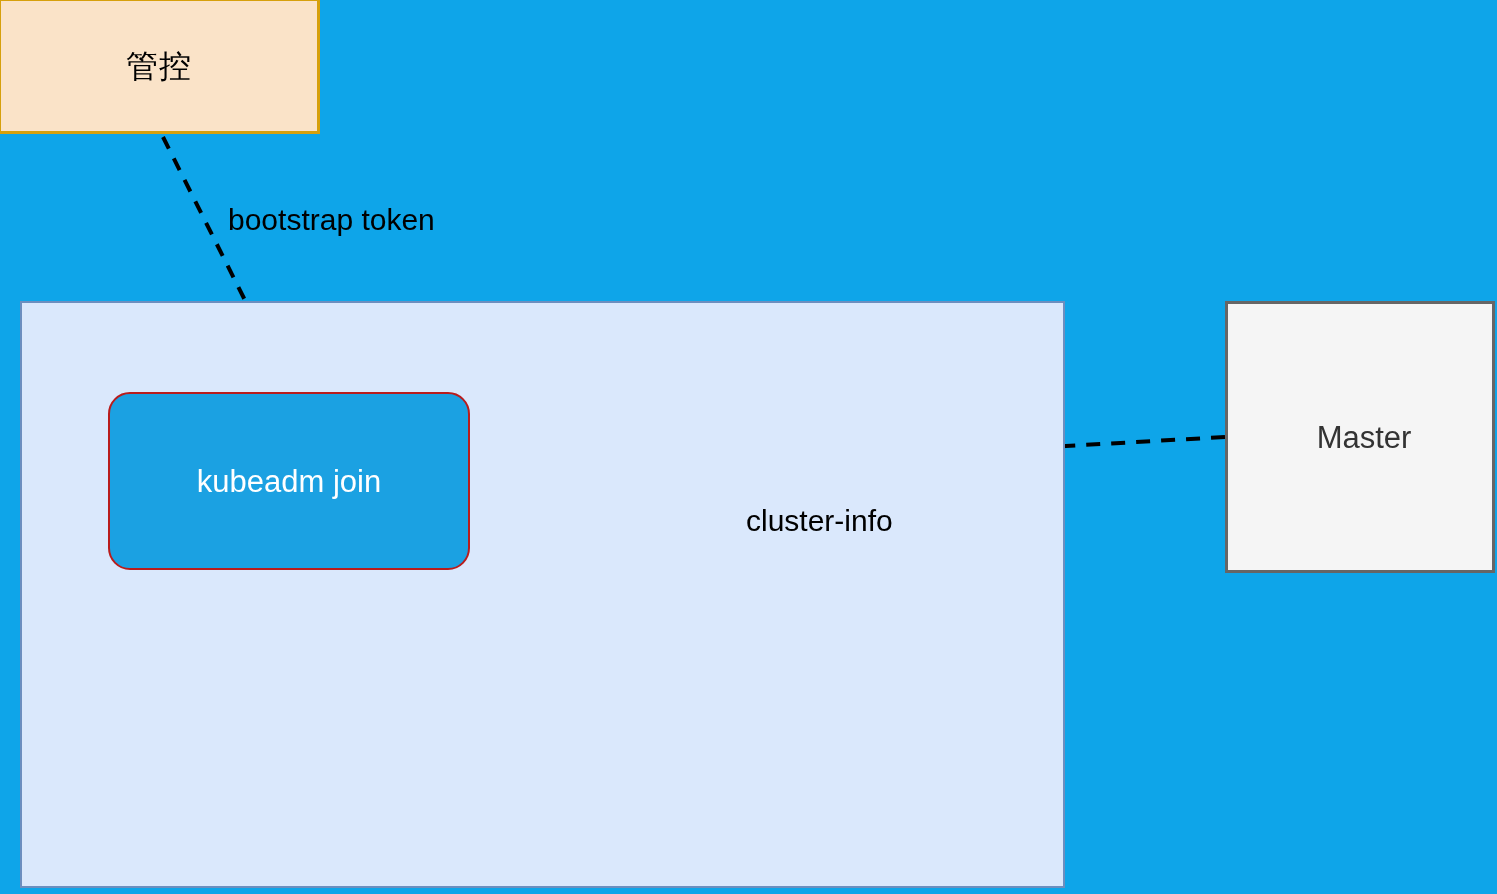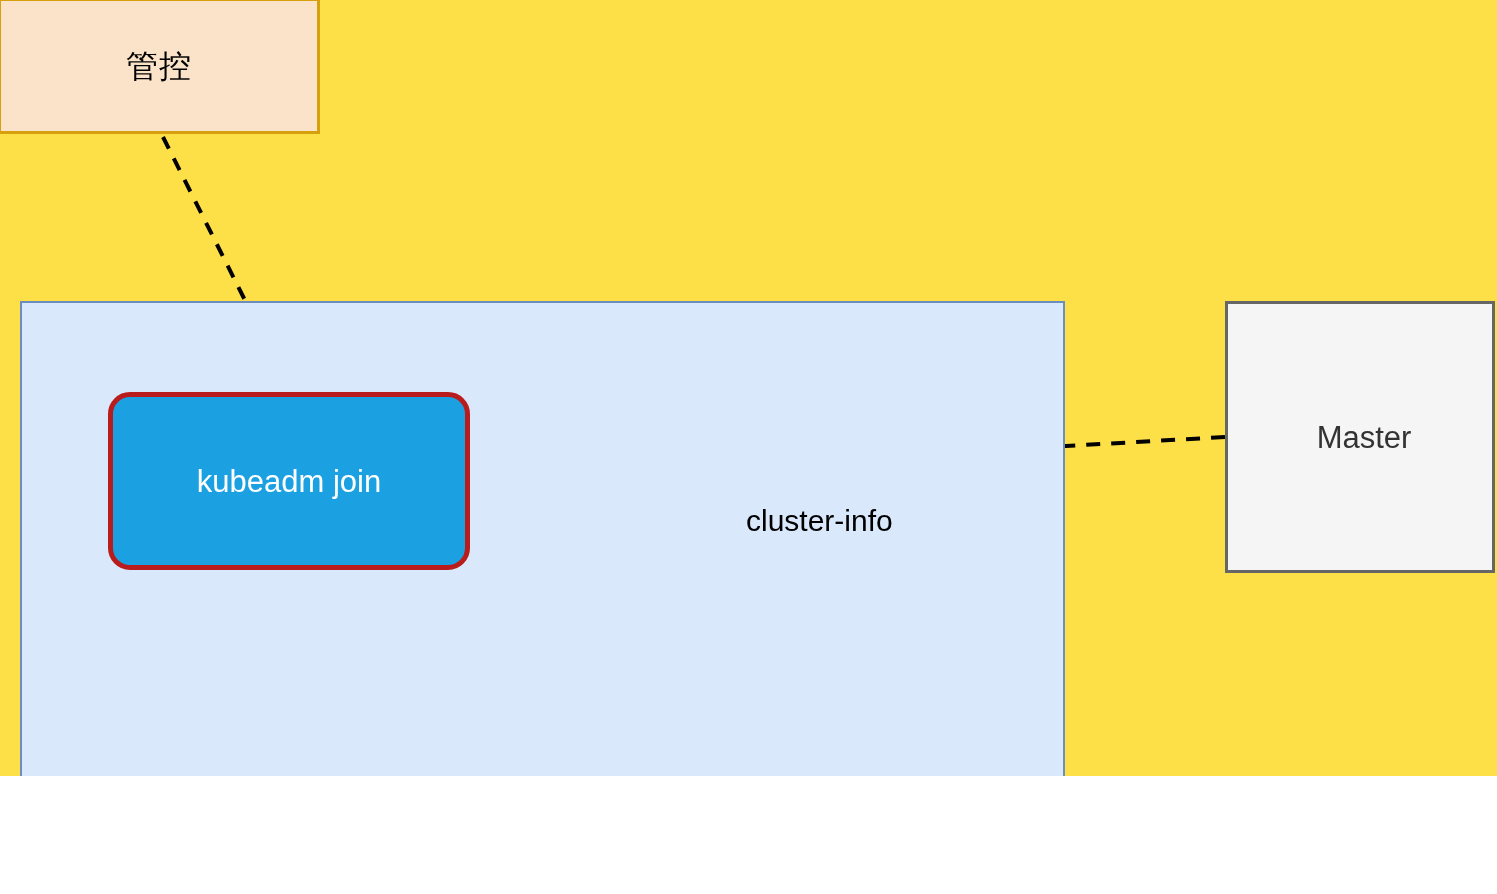--- a/index.html
+++ b/index.html
@@ -6,22 +6,22 @@
     margin: 0;
     padding: 0;
     background: #ffffff;
   }
   body {
     font-family: "Liberation Sans", sans-serif;
   }
   #canvas {
     position: relative;
     width: 1497px;
-    height: 776px;
-    background: #fde047;
+    height: 894px;
+    background: #0ea5e9;
     overflow: hidden;
   }
   #edges {
     position: absolute;
     left: 0;
     top: 0;
     width: 1497px;
     height: 894px;
     pointer-events: none;
   }
@@ -60,21 +60,21 @@
   }
 
   
   .node-kubeadm {
     position: absolute;
     left: 108px;
     top: 392px;
     width: 362px;
     height: 178px;
     background: #1ba1e2;
-    border: 5px solid #b91c1c;
+    border: 2px solid #b91c1c;
     border-radius: 22px;
     box-sizing: border-box;
     display: flex;
     align-items: center;
     justify-content: center;
   }
   .node-kubeadm .label {
     font-size: 31px;
     color: #ffffff;
     line-height: 1;
@@ -149,15 +149,16 @@
   <div class="node-container"></div>
 
   <div class="node-kubeadm">
     <span class="label">kubeadm join</span>
   </div>
 
   <div class="node-master">
     <span class="label">Master</span>
   </div>
 
+  <div class="edge-label label-bootstrap">bootstrap token</div>
   <div class="edge-label label-clusterinfo">cluster-info</div>
 
 </div>
 
 </body></html>

